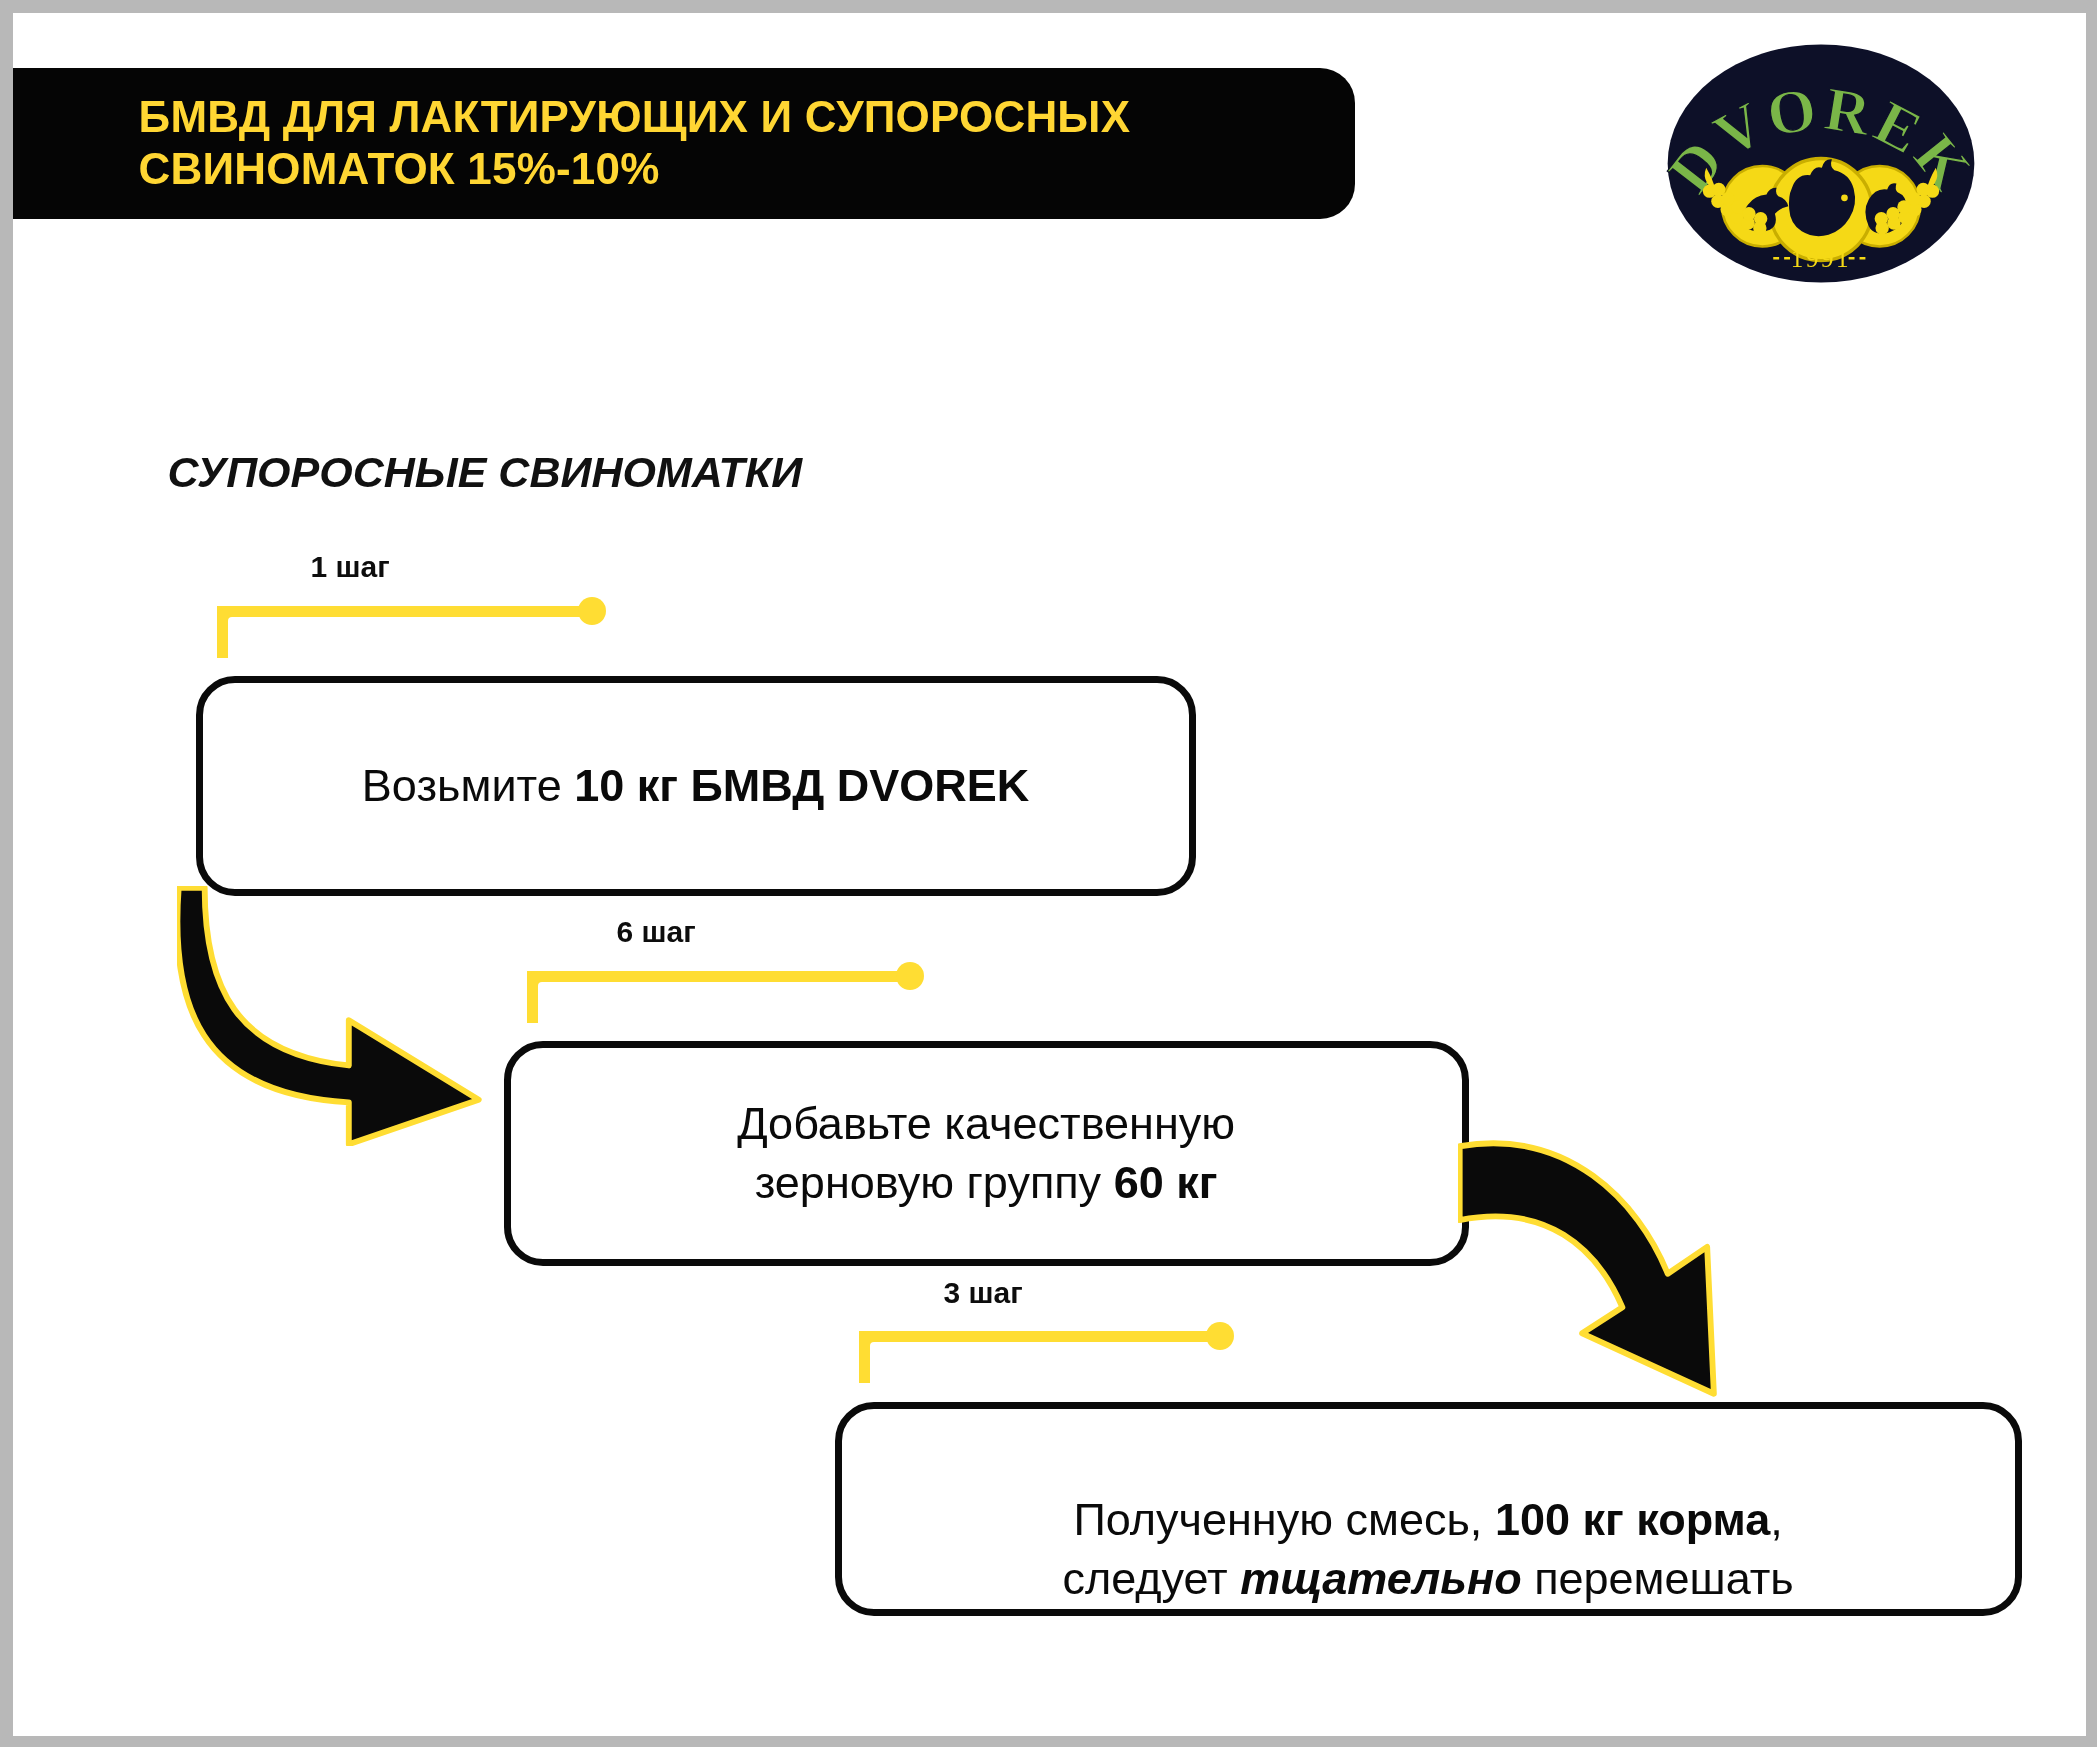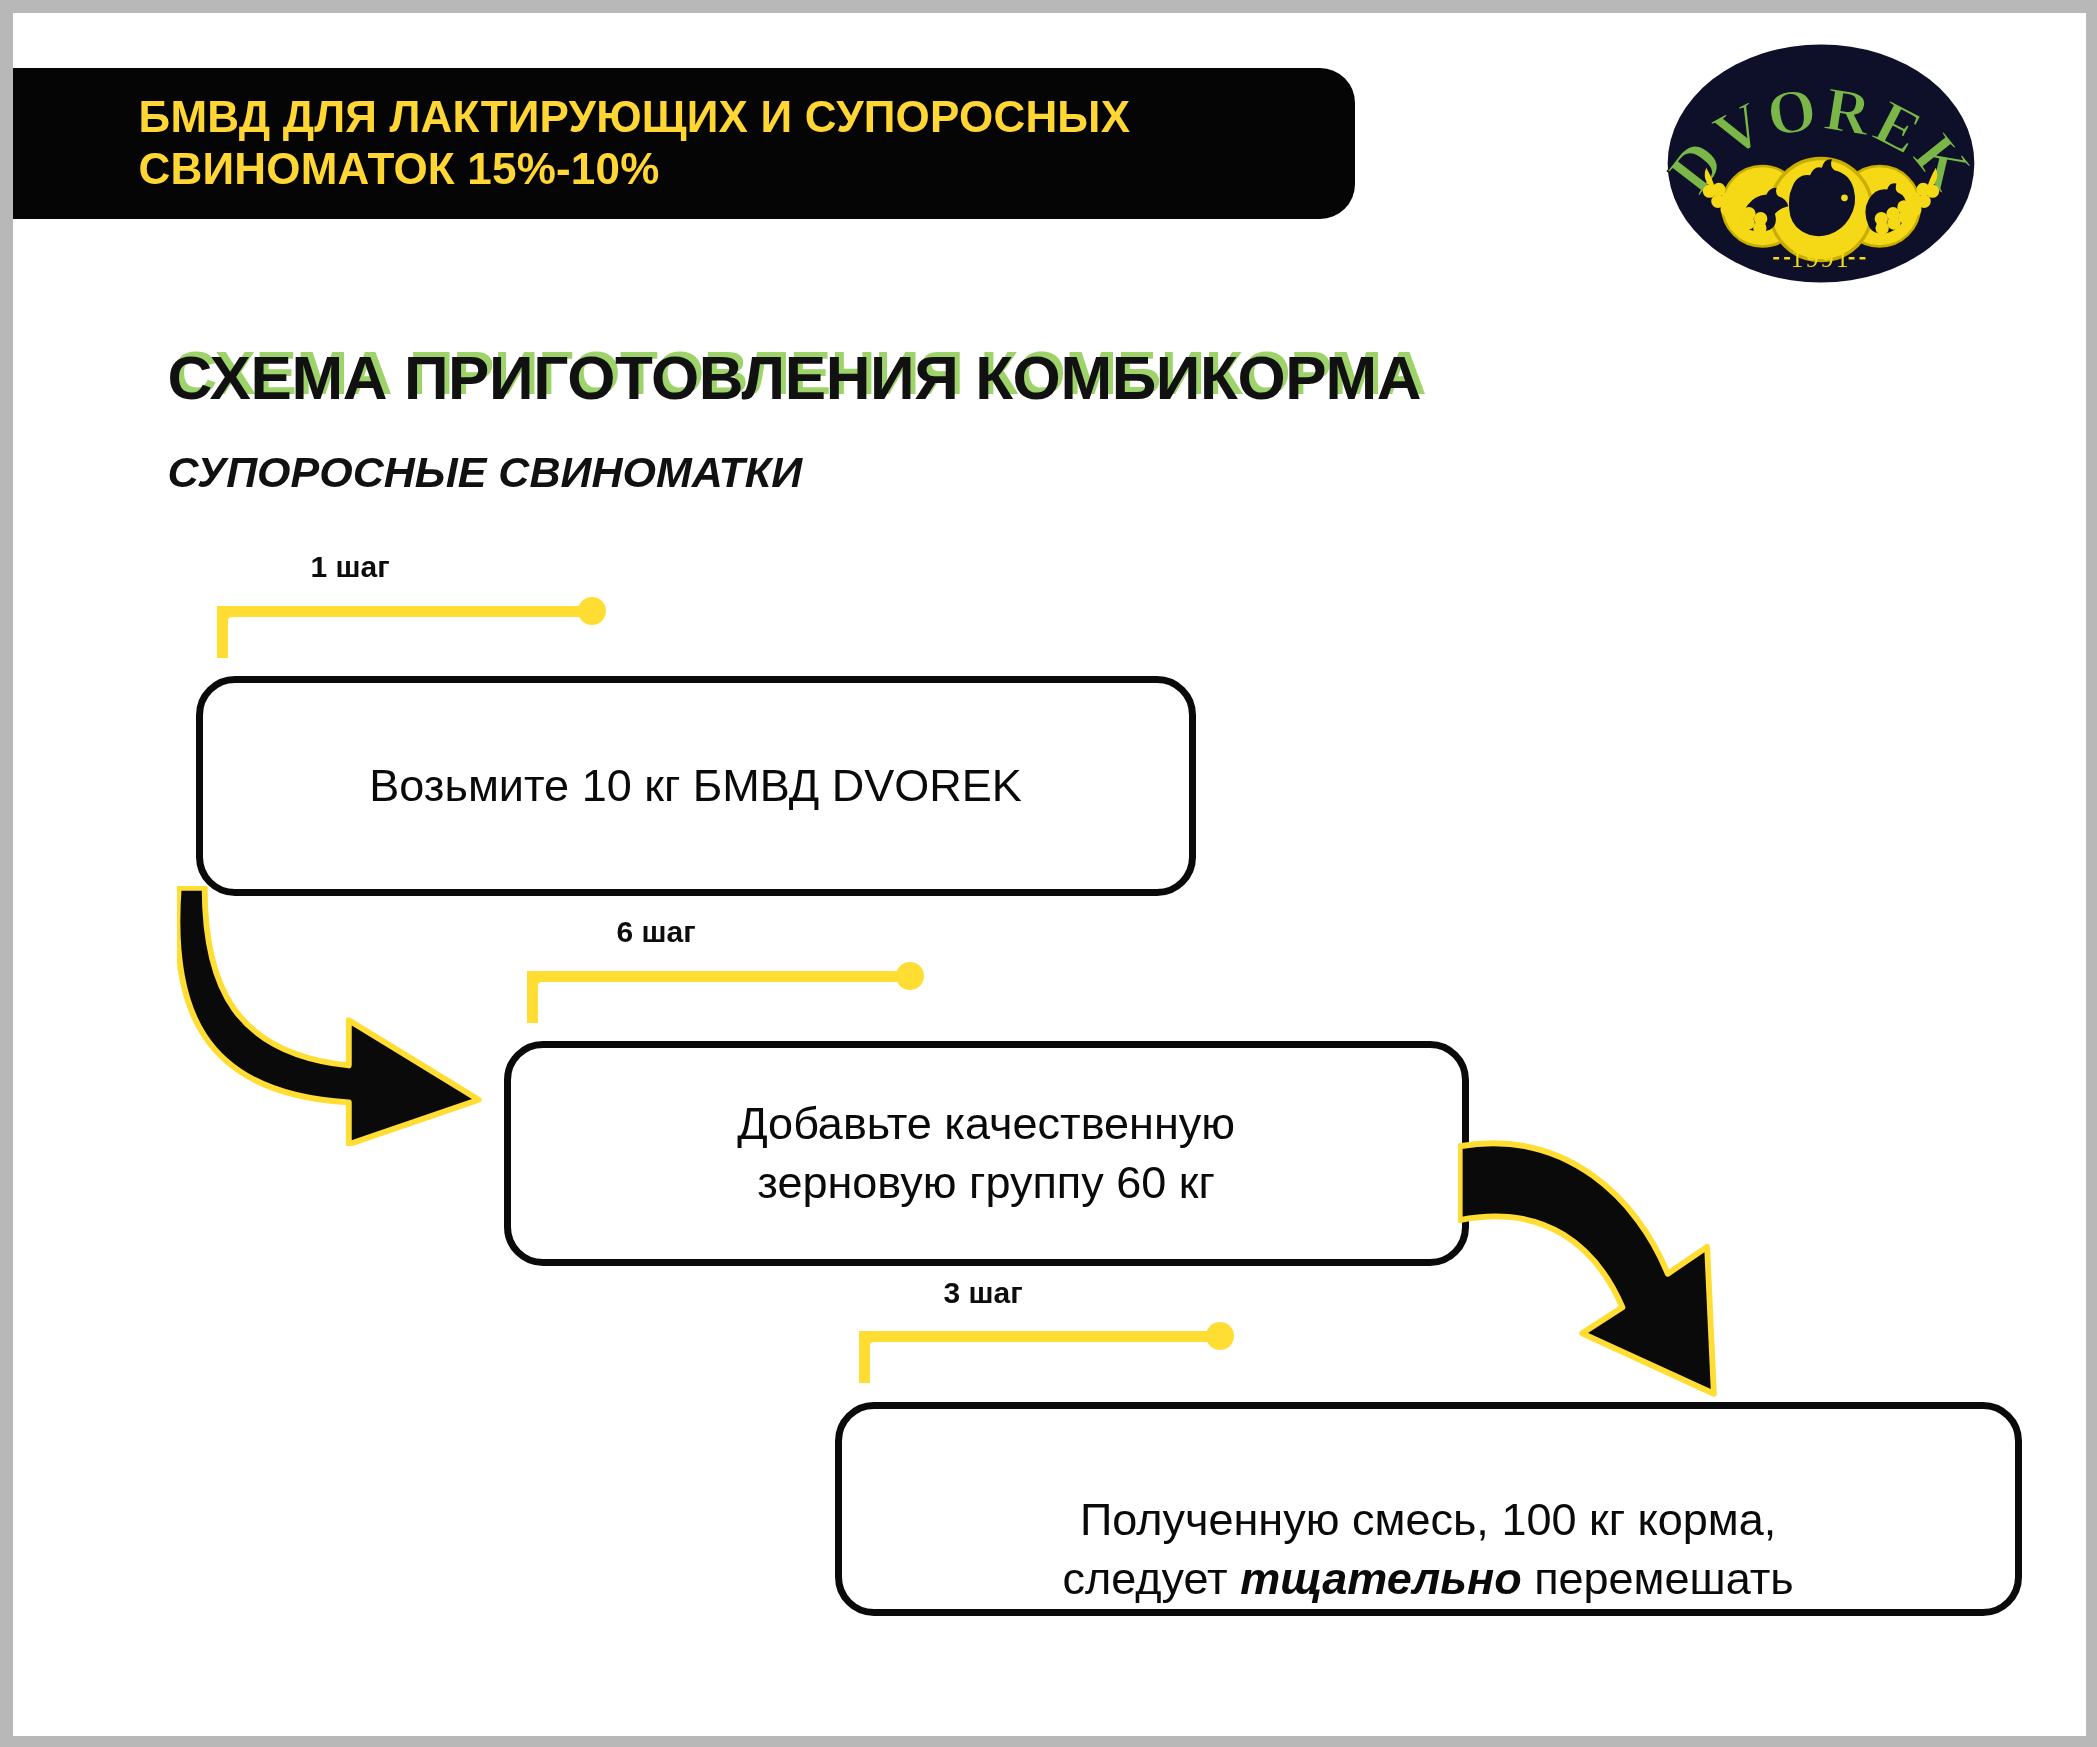--- a/index.html
+++ b/index.html
@@ -112,21 +112,21 @@
     align-items:center;
     justify-content:center;
   }
   .step-box .txt{
     font-size:45px;
     color:#0a0a0a;
     line-height:1.32;
     text-align:center;
     padding:0 28.5px;
   }
-  .step-box .txt b{font-weight:normal;}
+  .step-box .txt b{font-weight:bold;}
   .step-box .txt i{font-weight:bold;}
 
   
   .arrow{position:absolute;}
 </style>
 </head>
 <body>
 
 <div id="canvas">
 
@@ -183,21 +183,20 @@
         <circle cx="284" cy="197" r="8"></circle>
           <circle cx="271" cy="205" r="8"></circle>
         <circle cx="257" cy="211" r="8"></circle>
       </g>
 
       <path d="M128 258 h24 M218 258 h24" stroke="#f5d916" stroke-width="3" stroke-dasharray="7 6" fill="none"></path>
       <text x="185" y="268" text-anchor="middle" font-family="'Liberation Serif',serif" font-size="30" fill="#f5d916" letter-spacing="3">1991</text>
     </svg>
   </div>
 
-  <div id="main-title">СХЕМА ПРИГОТОВЛЕНИЯ КОМБИКОРМА</div>
   <div id="sub-title">СУПОРОСНЫЕ СВИНОМАТКИ</div>
 
   <div class="step-label" style="left:298px;top:537px;">1 шаг</div>
   <div class="connector" style="left:204px;top:571px;">
     <div class="vert"></div>
     <div class="horiz" style="width:373px;"></div>
     <div class="corner"></div>
     <div class="dot" style="left:361px;"></div>
   </div>
   <div class="step-box" style="left:183px;top:663px;width:1000px;height:220px;">

